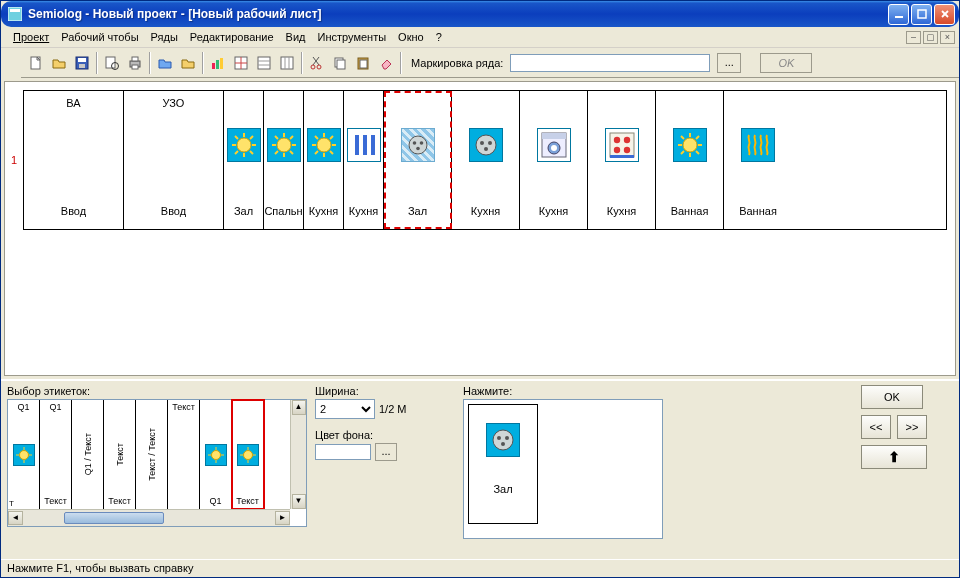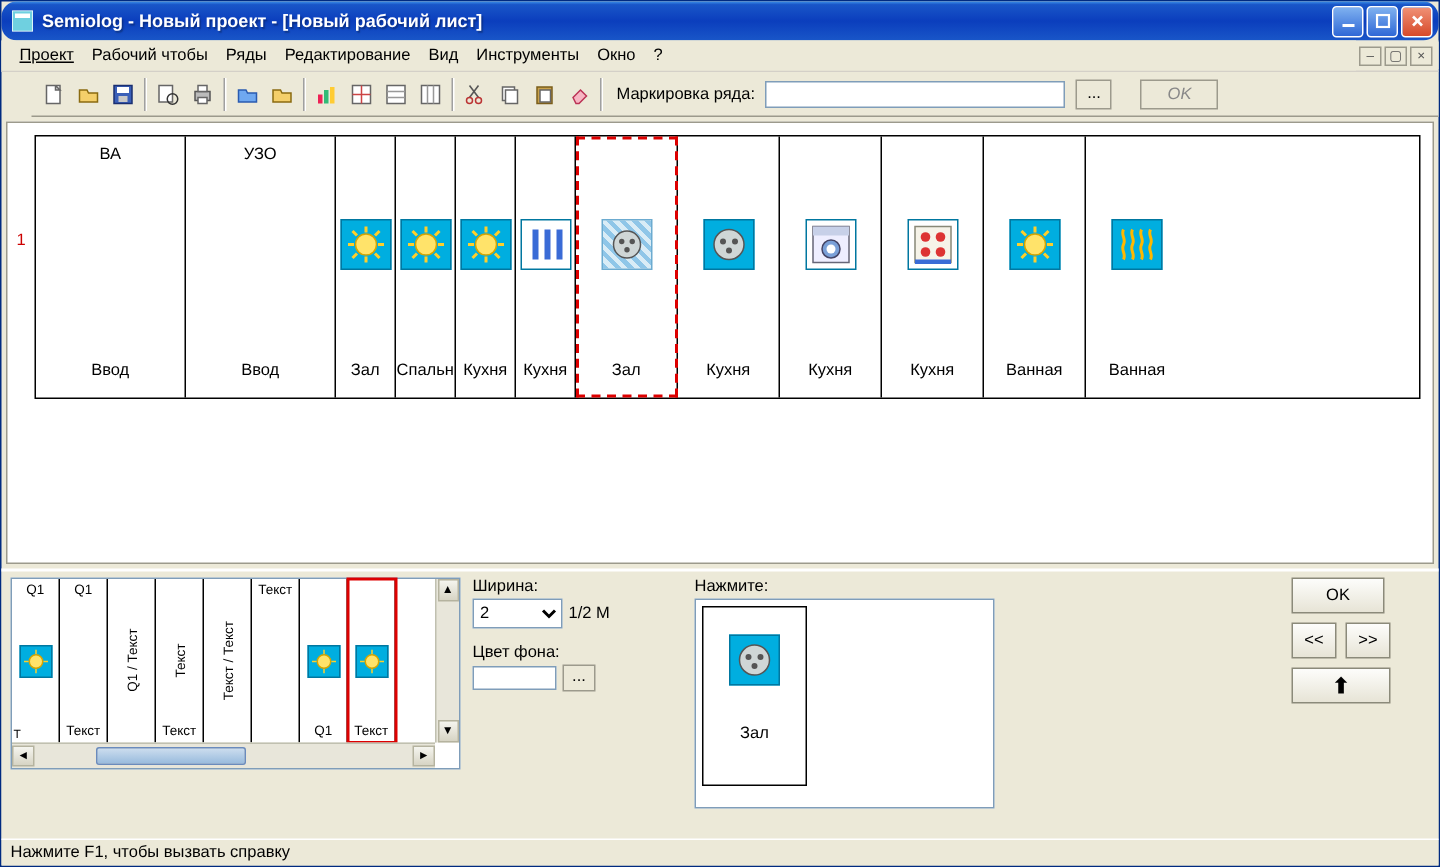--- a/index.html
+++ b/index.html
@@ -18,21 +18,21 @@
   .menuitem { padding:2px 6px; cursor:default; }
   .menuitem span.ul { text-decoration:underline; }
   .toolbar { height:30px; background:#ece9d8; display:flex; align-items:center; padding:0 4px; border-bottom:1px solid #9c9a8c; gap:1px;margin-left:20px; }
   .tbtn { width:22px; height:22px; display:flex; align-items:center; justify-content:center; border:1px solid transparent; }
   .tsep { width:6px; height:22px; border-left:1px solid #a0a0a0; border-right:1px solid #fff; margin:0 2px; width:2px;}
   .tlabel { margin-left:6px; font-size:11px; }
   .tinput { flex:0 0 200px; height:18px; border:1px solid #7f9db9; background:#fff; margin-left:6px;}
   .tbtn-ell { width:24px; height:20px; border:1px solid #9c9a8c; background:#ece9d8; margin-left:6px; text-align:center; font-size:11px; line-height:16px;}
   .tbtn-ok { width:52px; height:20px; border:1px solid #9c9a8c; background:#ece9d8; margin-left:18px; text-align:center; line-height:18px; font-style:italic; color:#888;}
   .workspace { flex:1; background:#fff; margin:3px; border:1px solid #9c9a8c; position:relative; padding:8px 8px 8px 4px; overflow:hidden;}
-  .row-strip { display:flex; align-items:stretch; border:1px solid #000; height:176px; }
+  .row-strip { display:flex; align-items:stretch; border:1px solid #000; height:140px; }
   .rownum { position:absolute; left:6px; top:72px; color:#c00; font-size:11px;}
   .cell { border-right:1px solid #000; display:flex; flex-direction:column; align-items:center; justify-content:space-between; padding:6px 2px 10px; text-align:center; font-size:11px; }
   .cell:last-child{border-right:none;}
   .cell .top-txt{font-size:11px; height:14px;}
   .cell .icon-slot{width:38px; height:38px; display:flex; align-items:center; justify-content:center;}
   .cell .bot-txt{font-size:11px; min-height:14px;margin-top:27px;}
   .cell.selected{ outline:2px dashed #d00; outline-offset:-2px; }
   .deco-icon{width:34px; height:34px; background:#00aee0; display:flex; align-items:center; justify-content:center; border:1px solid #0077a0;}
   .pattern-icon{width:34px;height:34px; background:repeating-linear-gradient(45deg,#8fc6e8 0 3px,#d9ecf6 3px 6px); border:1px solid #6cabd0; display:flex;align-items:center;justify-content:center;}
   .bottom-panel { height:180px; background:#ece9d8; border-top:2px solid #fff; display:flex; padding:4px 6px 4px 6px; gap:8px;}
@@ -407,20 +407,21 @@
             </div>
           </div>
           <div class="bot-txt">Ванная</div>
         </div>
       </div>
   </div>
 
   <div class="bottom-panel">
 
     <div class="column label-picker">
+      <span class="fieldset-lbl">Выбор этикеток:</span>
       <div class="picker-outer">
         <div class="picker-content" id="picker-content">
             <div class="pcell" style="position: relative;">
               <div style="position:absolute;bottom:1px;left:1px;font-size:8px">T</div>
               <div style="font-size:9px;height:11px">Q1</div>
               <div class="mini-icon">
                 <svg width="16" height="16">
                   <circle cx="8" cy="8" r="4.5" fill="#ffe36a" stroke="#d6a500"></circle>
                   <g stroke="#ffcf2a">
                     <line x1="8" y1="0" x2="8" y2="3"></line>

